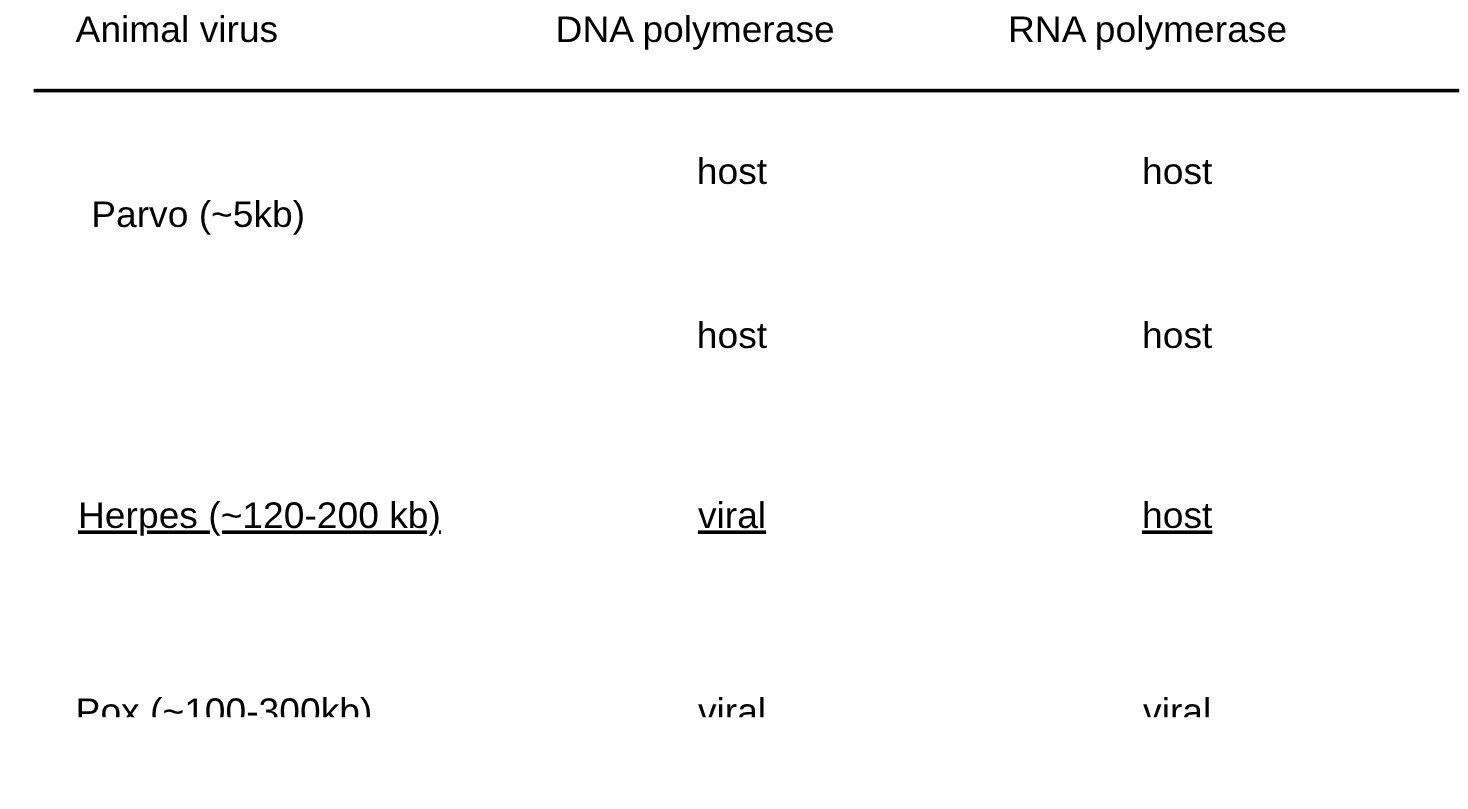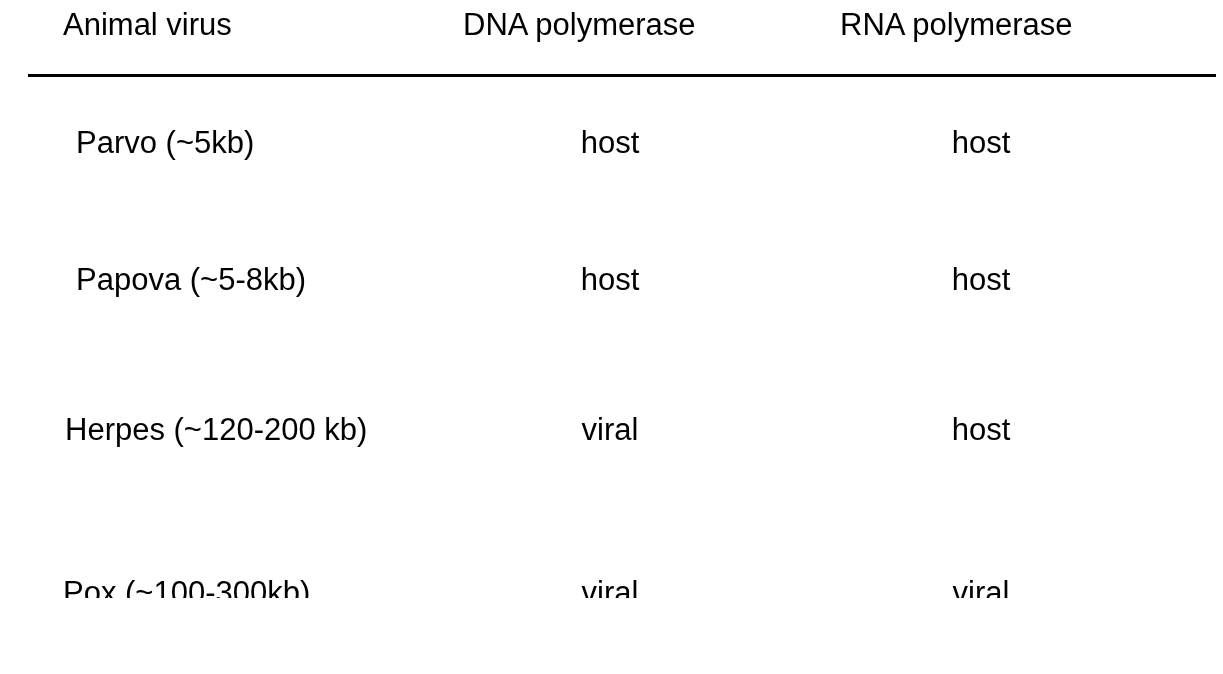--- a/index.html
+++ b/index.html
@@ -35,45 +35,44 @@
     background: #000000;
   }
   
   .hdr        { top: 9px; }
   .hdr.c1     { left: 63px; }
   .hdr.c2     { left: 463px; }
   .hdr.c3     { left: 840px; }
   
   .r1 { top: 127px; }
   .r2 { top: 264px; }
-  .r3 { top: 414px; }
+  .r3 { top: 414px; text-decoration: underline; }
   .r4 { top: 577px; }
   
-  .v1a { left: 76px; }   
+  .v1a { left: 76px; margin-top: 36px; }   
   .v1b { left: 65px; }   
   .v1c { left: 63px; }   
   .c2v { left: 610px; }  
   .c3v { left: 981px; }  
 </style>
 </head>
 <body>
 
 <div class="page">
 
   <div class="cell hdr c1">Animal virus</div>
   <div class="cell hdr c3">RNA polymerase</div>
   <div class="cell hdr c2">DNA polymerase</div>
 
   <div class="rule"></div>
 
   <div class="cell r1 v1a">Parvo (~5kb)</div>
   <div class="cell r1 c2v center">host</div>
   <div class="cell r1 c3v center">host</div>
 
-  <div class="cell r2 v1a">Papova (~5-8kb)</div>
   <div class="cell r2 c2v center">host</div>
   <div class="cell r2 c3v center">host</div>
 
   <div class="cell r3 v1b">Herpes (~120-200 kb)</div>
   <div class="cell r3 c2v center">viral</div>
   <div class="cell r3 c3v center">host</div>
 
   <div class="cell r4 v1c">Pox (~100-300kb)</div>
   <div class="cell r4 c2v center">viral</div>
   <div class="cell r4 c3v center">viral</div>

